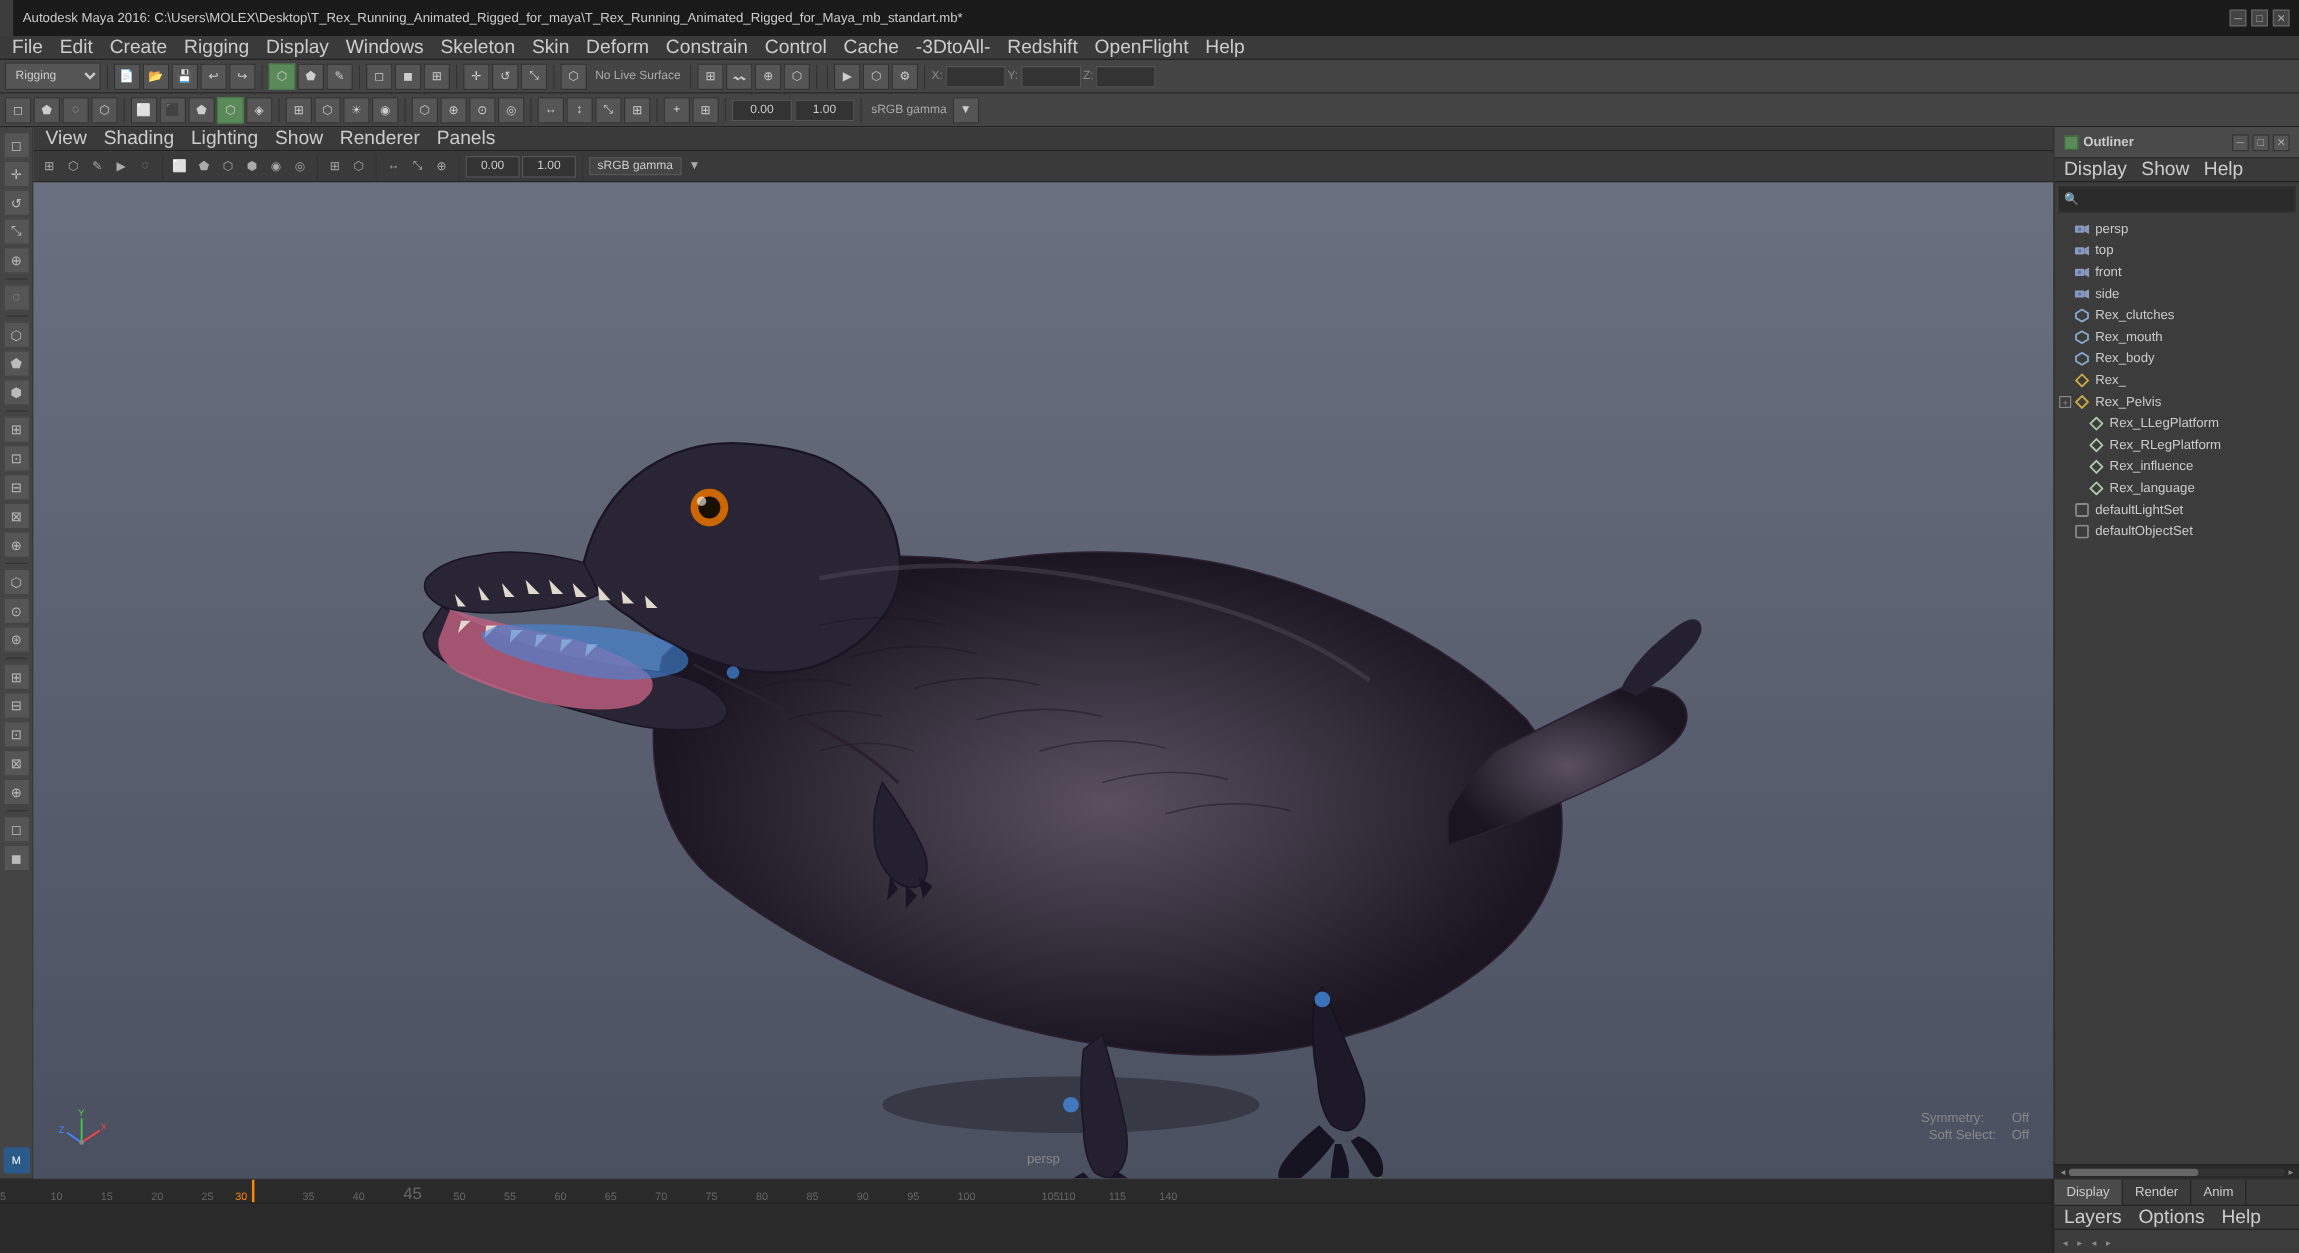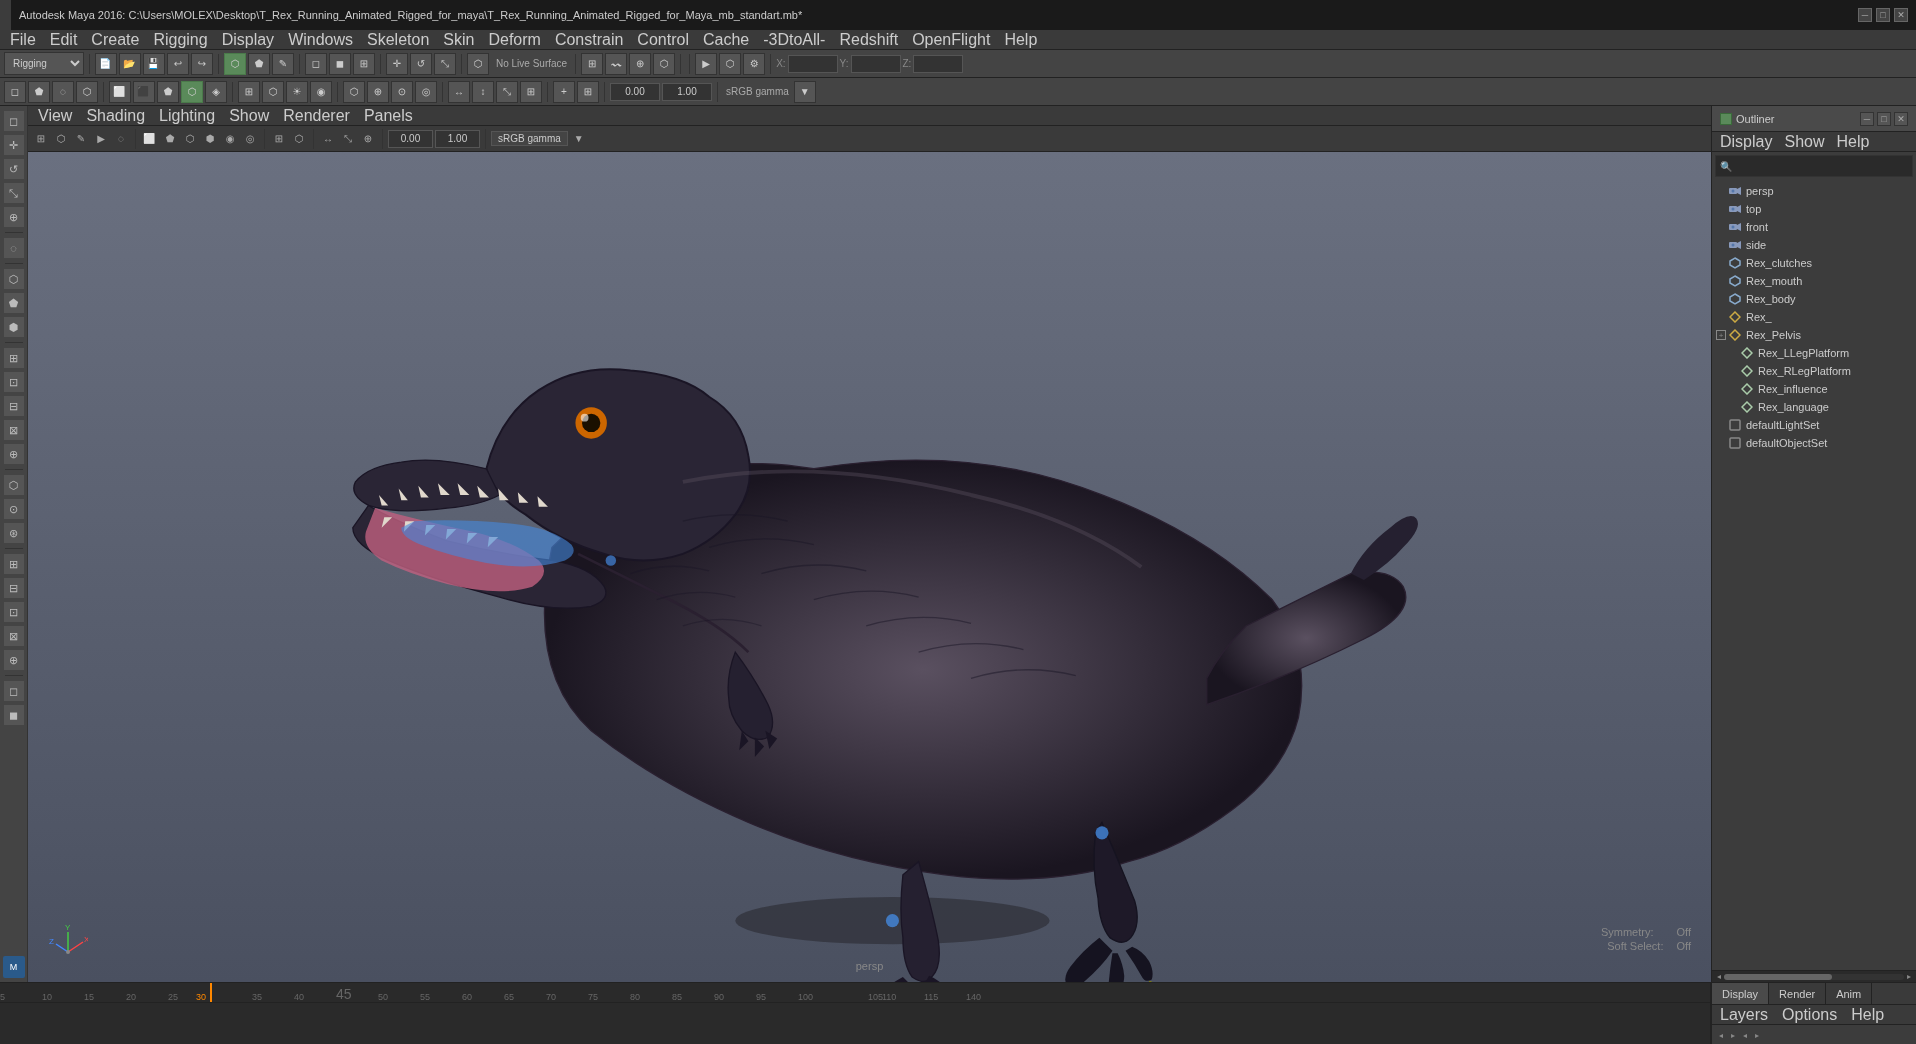--- a/index.html
+++ b/index.html
@@ -203,21 +203,21 @@
       display: flex;
       align-items: center;
       padding: 0 8px;
       justify-content: space-between;
       border-bottom: 1px solid #222;
     }
 
     #outliner-title {
       font-size: 11px;
       color: #cccccc;
-      font-weight: normal;
+      font-weight: bold;
     }
 
     #outliner-header-btns {
       display: flex;
       gap: 3px;
     }
 
     .header-btn {
       width: 14px; height: 14px;
       background: #555;

